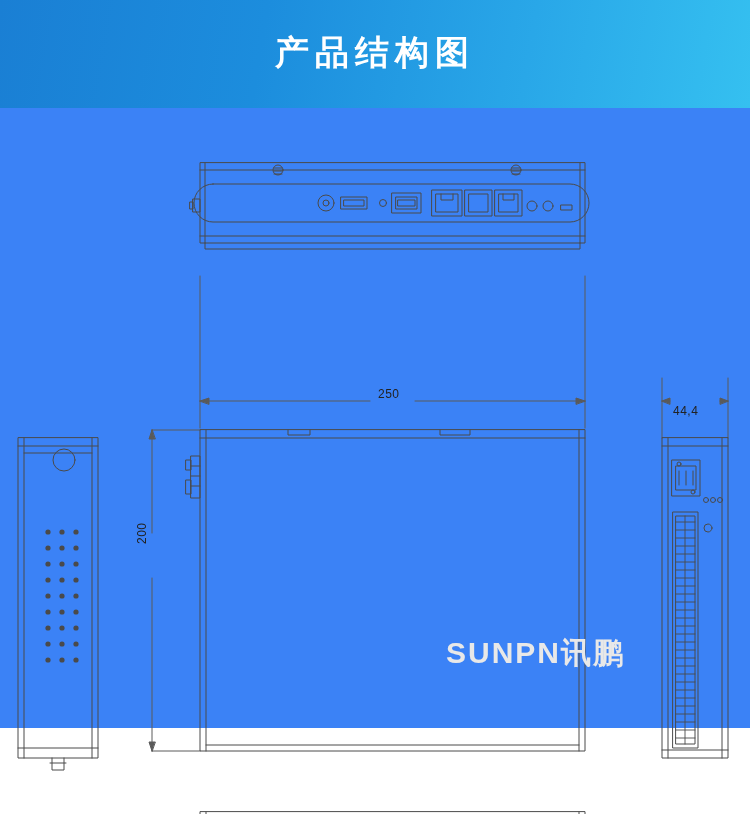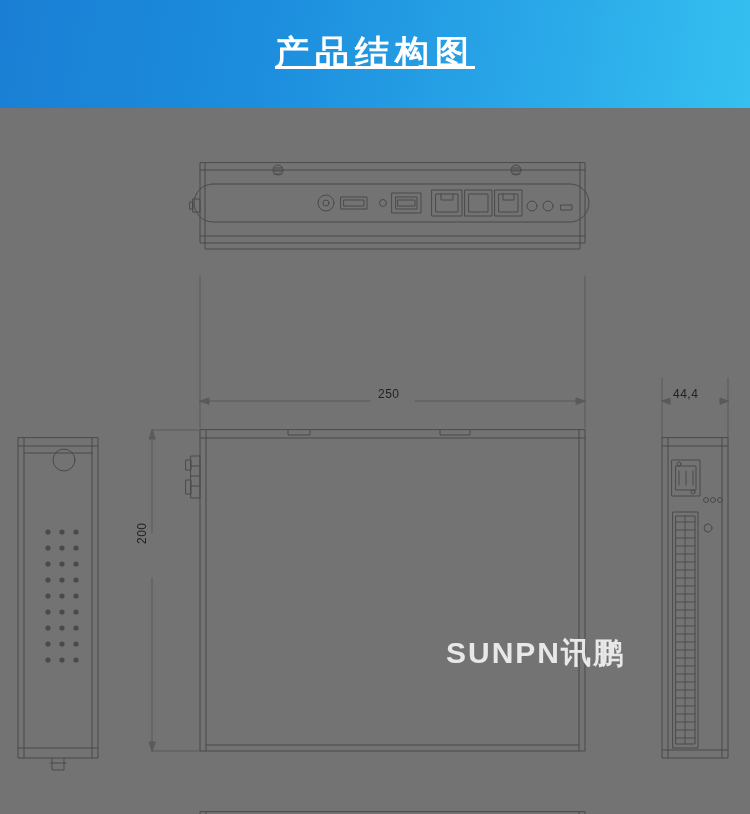--- a/index.html
+++ b/index.html
@@ -25,29 +25,28 @@
     justify-content: center;
     box-sizing: border-box;
   }
   .banner-title {
     color: #ffffff;
     font-size: 34px;
     font-weight: bold;
     letter-spacing: 6px;
     line-height: 1;
     margin-bottom: 4px;
-    text-decoration: underline;
   }
 
   
   .canvas {
     position: relative;
     width: 750px;
-    height: 706px;
-    background: #737373;
+    height: 620px;
+    background: #3b82f6;
   }
   .canvas svg {
     display: block;
     position: absolute;
     top: 0;
     left: 0;
   }
 
   .dim-label {
     position: absolute;
@@ -55,21 +54,21 @@
     font-size: 12px;
     color: #222;
     letter-spacing: 0.5px;
   }
   #dim-width-label {
     left: 378px;
     top: 279px;
   }
   #dim-depth-label {
     left: 673px;
-    top: 279px;
+    top: 296px;
   }
   #dim-height-label {
     left: 135px;
     top: 436px;
     transform: rotate(-90deg);
     transform-origin: left top;
     white-space: nowrap;
   }
   .watermark {
     position: absolute;

